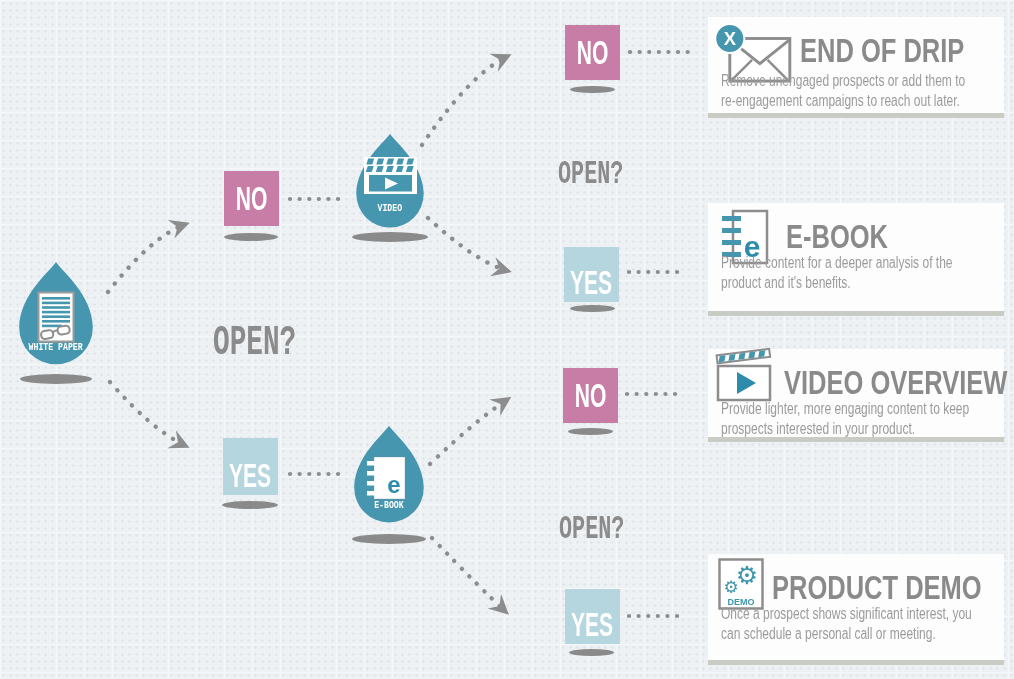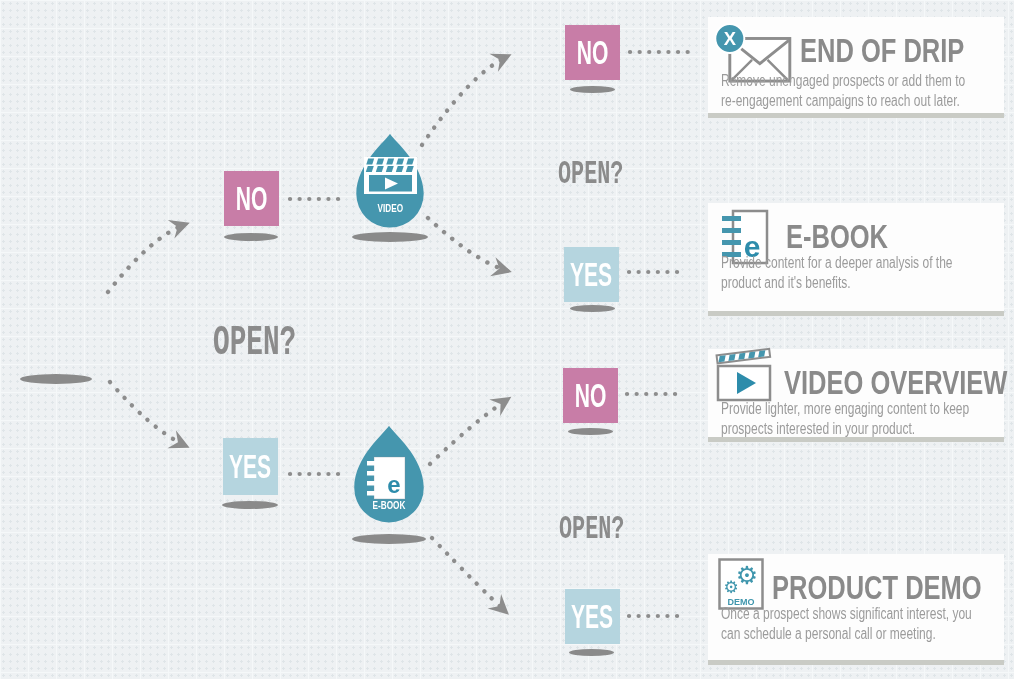--- a/index.html
+++ b/index.html
@@ -17,27 +17,27 @@
   svg{display:block;overflow:visible;}
 
   
   #connectors{position:absolute;left:0;top:0;width:1014px;height:679px;pointer-events:none;}
   .dotcurve{fill:none;stroke:#8d8d8d;stroke-width:4.4;stroke-linecap:round;stroke-dasharray:0.1 10.5;}
   .dotline{fill:none;stroke:#8d8d8d;stroke-width:4.2;stroke-linecap:round;stroke-dasharray:0.1 9.5;}
 
   
   .drop{position:absolute;}
   .drop .tear{position:absolute;left:0;top:0;width:100%;height:100%;}
-  .drop-label{position:absolute;left:0;width:100%;text-align:center;color:#fff;font-weight:bold;font-size:10.5px;white-space:nowrap;}
+  .drop-label{position:absolute;left:0;width:100%;text-align:center;color:#fff;font-weight:bold;font-size:10.5px;white-space:nowrap;font-family:Liberation Mono, monospace;}
   .drop-label span{display:inline-block;transform:scaleX(0.78);transform-origin:center;}
 
   
   .decision{position:absolute;width:55px;height:55px;display:flex;align-items:center;justify-content:center;}
   .decision.no{background:#c87da7;}
-  .decision.yes{background:#b5d5df;}
+  .decision.yes{background:#b5d5df;align-items:flex-end;}
   .decision span{color:#fff;font-weight:bold;font-size:34px;display:inline-block;transform:scaleX(0.62);}
 
   
   .openq{position:absolute;color:#8b8b8b;font-weight:bold;line-height:1;white-space:nowrap;font-family:Liberation Mono, monospace;}
   .openq span{display:inline-block;transform:scaleX(0.66);transform-origin:left center;}
   .openq.big{font-size:42px;}
   .openq.small{font-size:33px;}
 
   
   .oval{position:absolute;background:#8a8a8a;border-radius:50%;filter:blur(0.6px);}
@@ -76,20 +76,43 @@
   <div class="oval" style="left:20px;top:374px;width:72px;height:10px;"></div>
   <div class="oval" style="left:352px;top:232px;width:76px;height:10px;"></div>
   <div class="oval" style="left:352px;top:534px;width:74px;height:10px;"></div>
   <div class="oval" style="left:224px;top:233px;width:54px;height:8px;"></div>
   <div class="oval" style="left:222px;top:501px;width:56px;height:8px;"></div>
   <div class="oval" style="left:570px;top:86px;width:45px;height:7px;"></div>
   <div class="oval" style="left:570px;top:305px;width:45px;height:7px;"></div>
   <div class="oval" style="left:568px;top:428px;width:45px;height:7px;"></div>
   <div class="oval" style="left:569px;top:649px;width:45px;height:7px;"></div>
 
+  <div class="drop" style="left:16px;top:261px;width:80px;height:105px;">
+    <svg class="tear" viewBox="0 0 100 131">
+      <path d="M50 1 C45 10 4 42 4 83 a46 46 0 0 0 92 0 C96 42 55 10 50 1 Z" fill="#4596ae"></path>
+    </svg>
+    <svg class="abs" style="left:21px;top:30px;" width="38" height="52" viewBox="0 0 38 52">
+      <rect x="1.5" y="1.5" width="35" height="49" fill="#ffffff" stroke="#9b9b9b" stroke-width="2"></rect>
+      <g fill="#4596ae">
+        <rect x="5" y="6" width="28" height="2.6"></rect>
+          <rect x="5" y="10.6" width="28" height="2.6"></rect>
+        <rect x="5" y="15.2" width="28" height="2.6"></rect>
+          <rect x="5" y="19.8" width="28" height="2.6"></rect>
+        <rect x="5" y="24.4" width="28" height="2.6"></rect>
+          <rect x="5" y="29" width="28" height="2.6"></rect>
+        <rect x="5" y="33.6" width="20" height="2.6"></rect>
+      </g>
+      <g transform="rotate(-10 19 42)" stroke="#8d8d8d" stroke-width="2" fill="#fdfdfd">
+        <rect x="4" y="38" width="12" height="8" rx="3.5"></rect>
+        <rect x="21" y="36.5" width="12" height="8" rx="3.5"></rect>
+        <path d="M16 41 Q18.5 38.5 21 40" fill="none"></path>
+      </g>
+    </svg>
+    <div class="drop-label" style="bottom:13px;"><span>WHITE PAPER</span></div>
+  </div>
 
   <div class="drop" style="left:351px;top:133px;width:78px;height:96px;">
     <svg class="tear" viewBox="0 0 100 131">
       <path d="M50 1 C45 10 4 42 4 83 a46 46 0 0 0 92 0 C96 42 55 10 50 1 Z" fill="#4596ae"></path>
     </svg>
     <svg class="abs" style="left:12px;top:23px;" width="55" height="40" viewBox="0 0 55 40">
       <rect x="1" y="1" width="53" height="37" fill="#ffffff"></rect>
       <g fill="#4596ae" transform="skewX(-18)">
         <rect x="6" y="2.5" width="6" height="6"></rect>
           <rect x="16" y="2.5" width="6" height="6"></rect>

